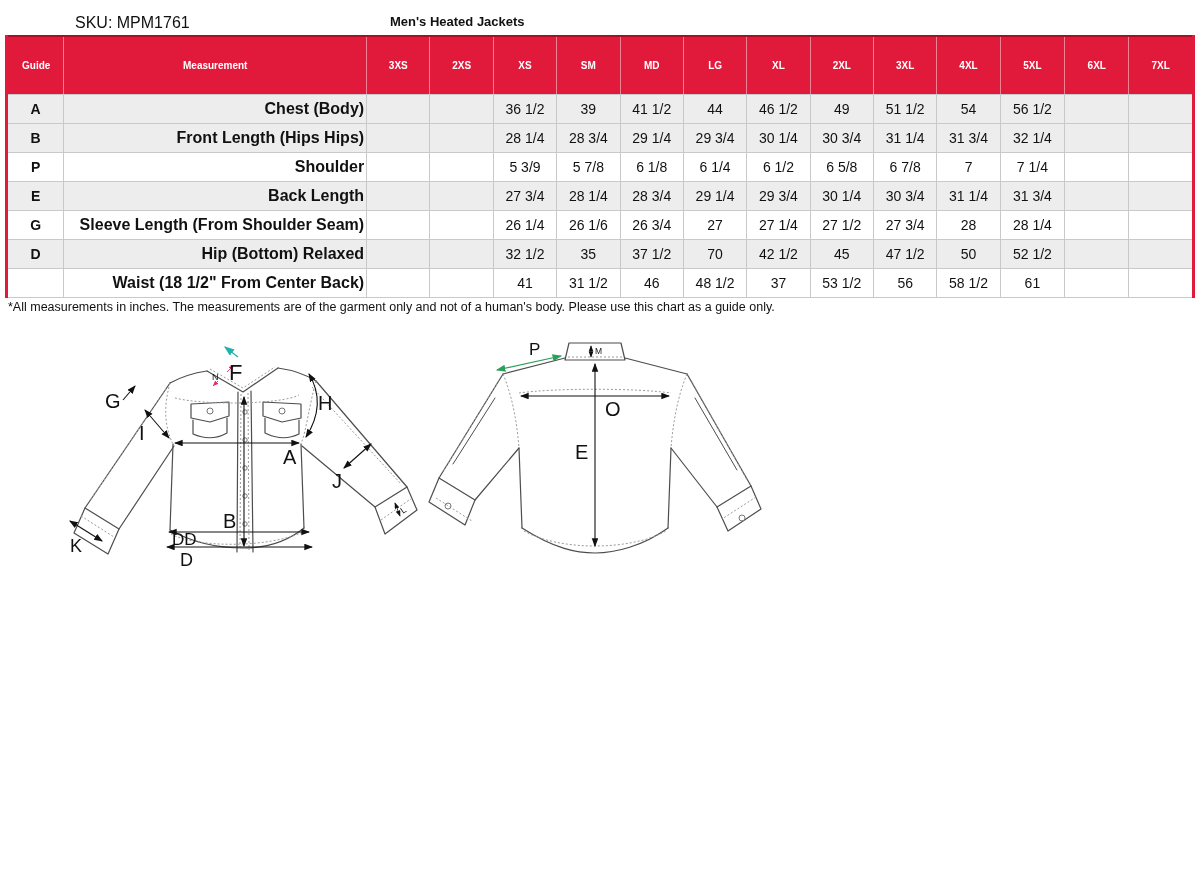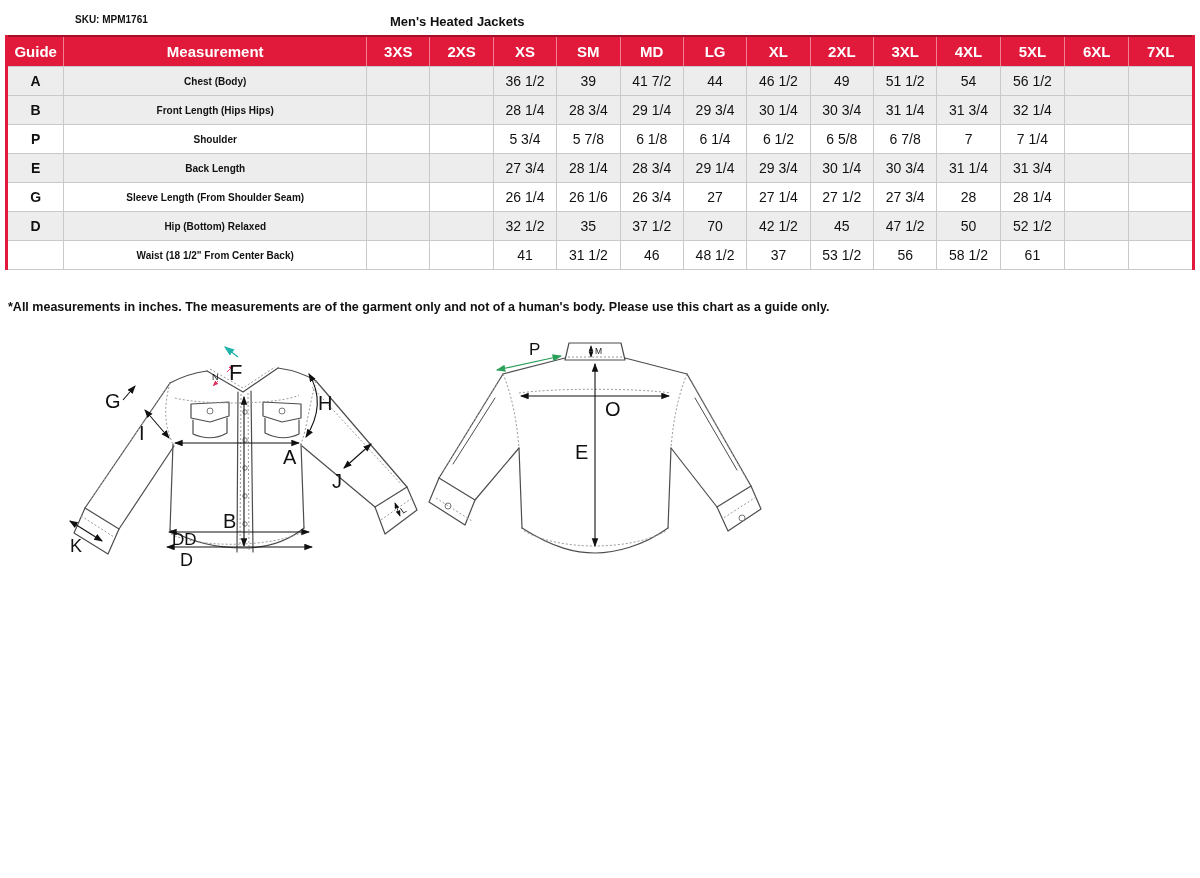--- a/index.html
+++ b/index.html
@@ -2,45 +2,45 @@
 <html><head>
 <meta charset="utf-8">
 <style>
   html,body{margin:0;padding:0;}
   body{
     width:1200px;height:878px;background:#ffffff;position:relative;
     font-family:"Liberation Sans","DejaVu Sans",sans-serif;color:#111;
     overflow:hidden;
   }
   .topbar{position:absolute;top:14px;left:0;width:1200px;height:20px;}
-  .sku{position:absolute;left:75px;top:0;font-size:10px;font-weight:bold;}
+  .sku{position:absolute;left:75px;top:0;font-size:16px;font-weight:normal;}
   .title{position:absolute;left:390px;top:0;font-size:13px;font-weight:bold;}
 
   table.size-table{
     position:absolute;left:5px;top:35px;width:1190px;
     border-collapse:collapse;table-layout:fixed;
     border-left:3px solid #e11a3b;border-right:3px solid #e11a3b;
   }
   table.size-table th{
-    background:#e11a3b;color:#fff;font-weight:bold;font-size:15px;
-    height:29px;padding:0;text-align:center;
+    background:#e11a3b;color:#fff;font-weight:bold;font-size:10px;
+    height:29px;padding:14px;text-align:center;
     border-right:1px solid rgba(255,255,255,.45);
     border-top:2px solid #a80e27;border-bottom:1px solid #c9c9c9;
   }
   table.size-table td{
     height:28px;padding:0 2px;text-align:center;font-size:14px;
     border:1px solid #c9c9c9;background:#fff;white-space:nowrap;
     overflow:hidden;
   }
   table.size-table tr.stripe td{background:#ededed;}
   table.size-table td.guide{font-weight:bold;}
-  table.size-table td.meas{font-weight:bold;font-size:10px;}
+  table.size-table td.meas{font-weight:bold;font-size:16px;text-align:right;}
 
   .footnote{
-    position:absolute;left:8px;top:300px;font-size:12.5px;font-weight:bold;
+    position:absolute;left:8px;top:300px;font-size:12.5px;font-weight:normal;
   }
   .diagrams{position:absolute;left:0;top:330px;width:1200px;height:270px;}
   svg{position:absolute;overflow:visible;}
   .front-svg{left:57px;top:10px;}
   .back-svg{left:425px;top:6px;}
   svg text{font-family:"Liberation Sans","DejaVu Sans",sans-serif;fill:#111;}
 </style>
 </head>
 <body>
 
@@ -87,21 +87,21 @@
       </tr>
   </thead>
   <tbody id="table-body">
       <tr class="stripe">
         <td class="guide">A</td>
         <td class="meas">Chest (Body)</td>
         <td class="val"></td>
         <td class="val"></td>
         <td class="val">36 1/2</td>
         <td class="val">39</td>
-        <td class="val">41 7/2</td>
+        <td class="val">41 1/2</td>
         <td class="val">44</td>
         <td class="val">46 1/2</td>
         <td class="val">49</td>
         <td class="val">51 1/2</td>
         <td class="val">54</td>
         <td class="val">56 1/2</td>
         <td class="val"></td>
         <td class="val"></td>
       </tr>
       <tr class="stripe">
@@ -119,21 +119,21 @@
         <td class="val">31 3/4</td>
         <td class="val">32 1/4</td>
         <td class="val"></td>
         <td class="val"></td>
       </tr>
       <tr>
         <td class="guide">P</td>
         <td class="meas">Shoulder</td>
         <td class="val"></td>
         <td class="val"></td>
-        <td class="val">5 3/4</td>
+        <td class="val">5 3/9</td>
         <td class="val">5 7/8</td>
         <td class="val">6 1/8</td>
         <td class="val">6 1/4</td>
         <td class="val">6 1/2</td>
         <td class="val">6 5/8</td>
         <td class="val">6 7/8</td>
         <td class="val">7</td>
         <td class="val">7 1/4</td>
         <td class="val"></td>
         <td class="val"></td>

